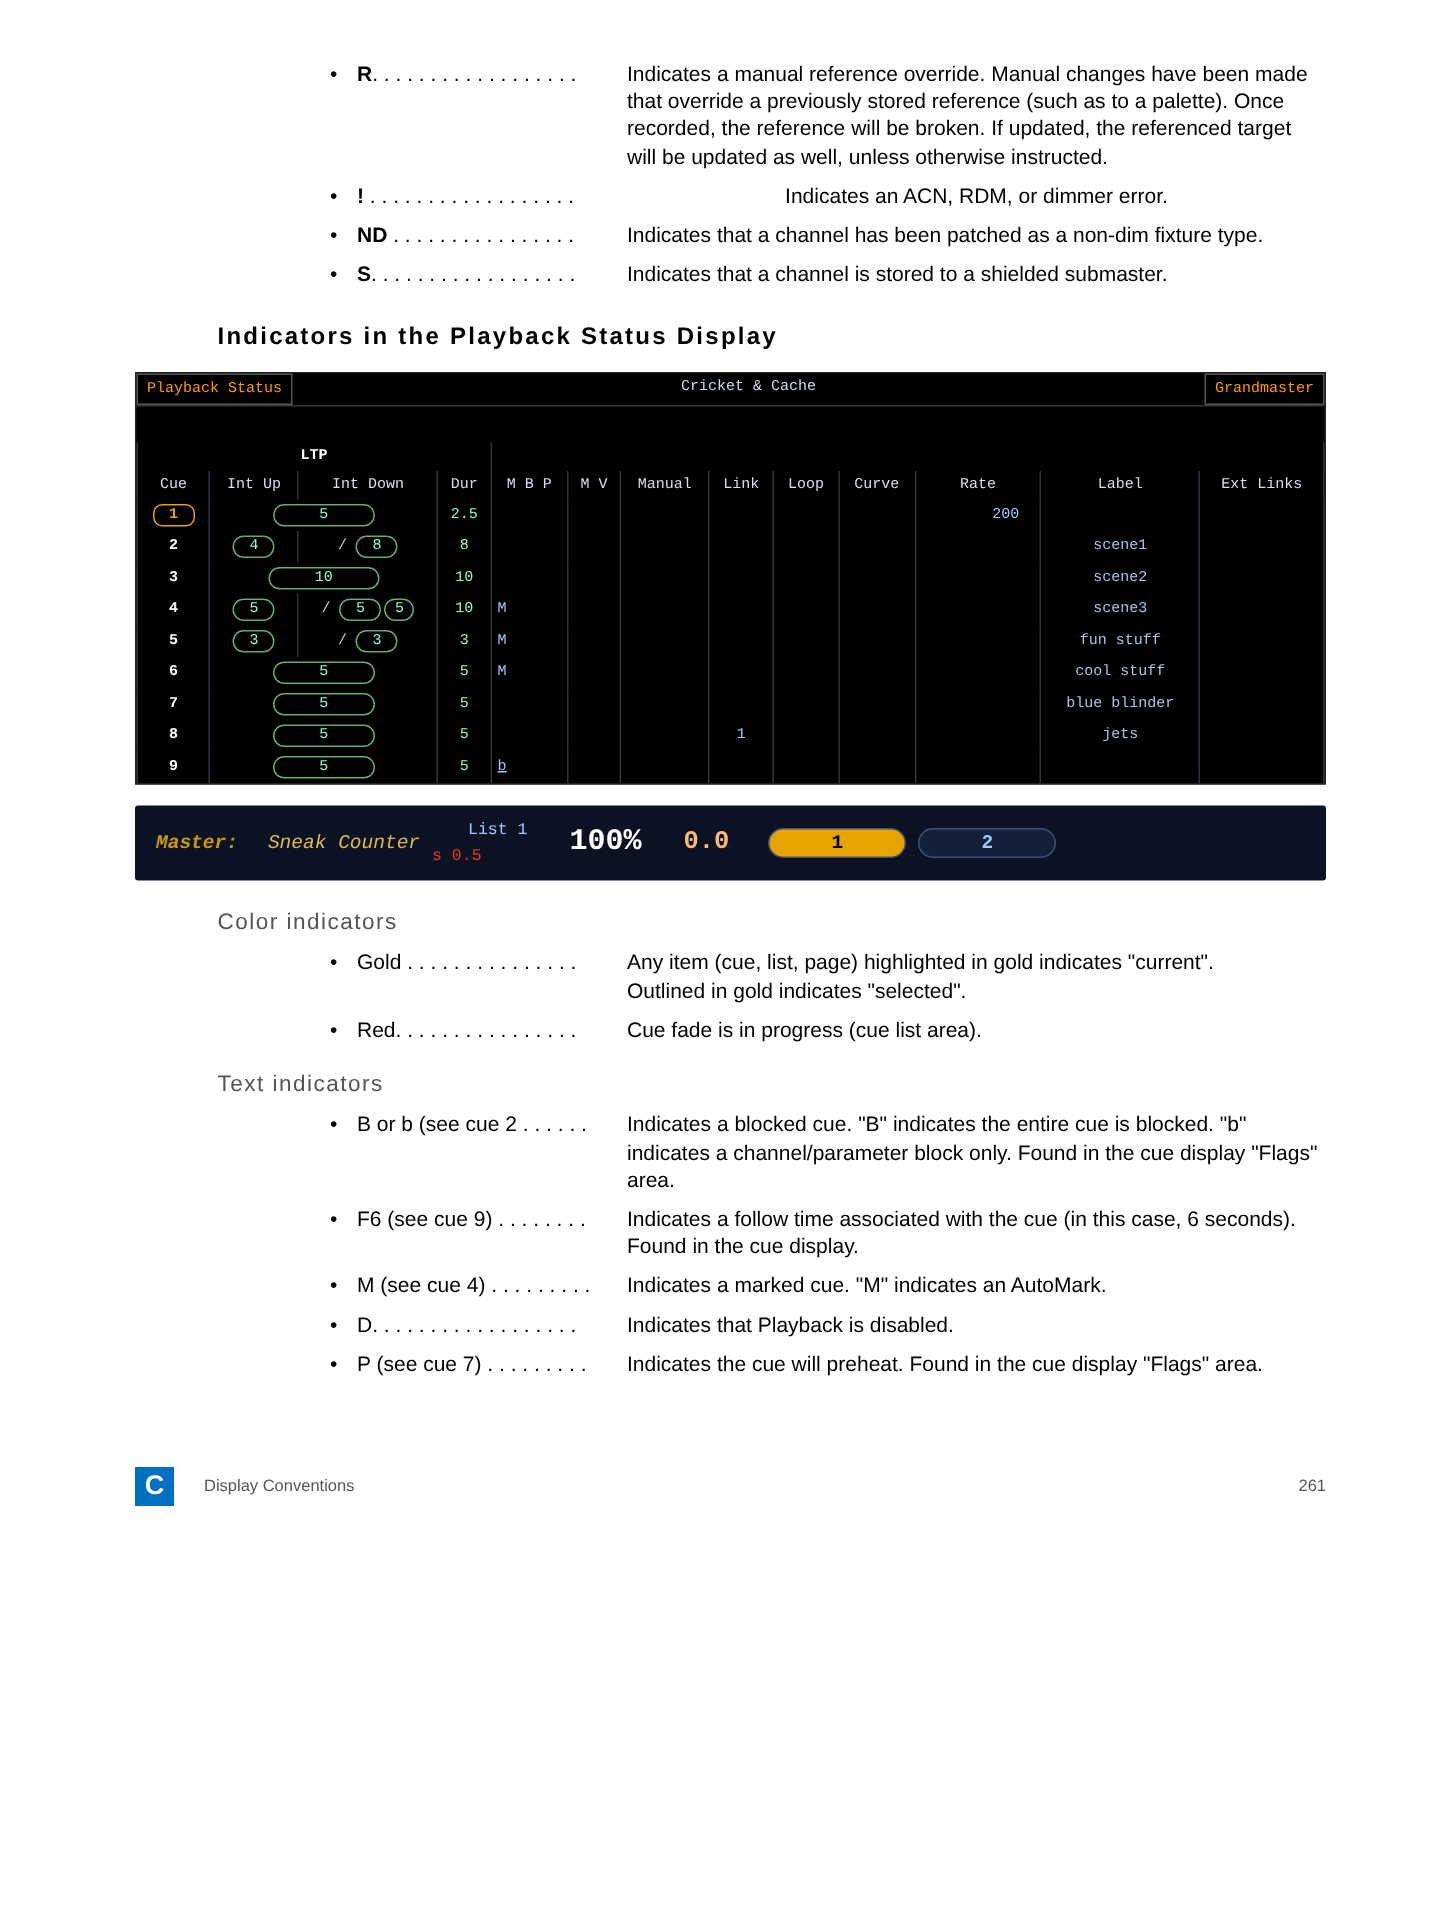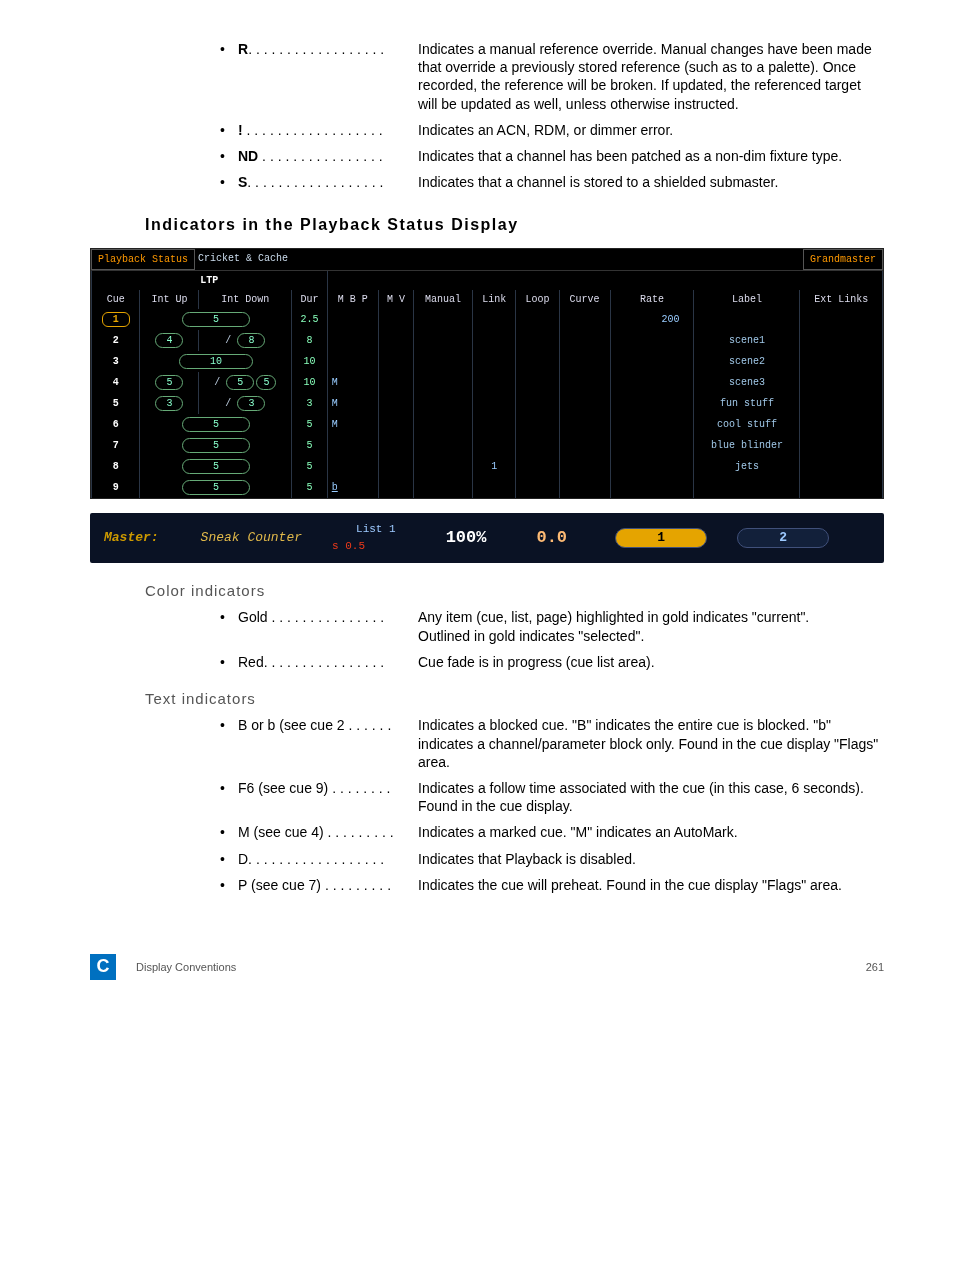--- a/index.html
+++ b/index.html
@@ -38,23 +38,23 @@
     font-family: "Lucida Console","Courier New",monospace;
     font-size: 10px;
     color: #bcd;
     border: 1px solid #222;
   }
   .shot-header {
     display: flex;
     border-bottom: 1px solid #333;
   }
   .shot-header .ps { color:#ff9900; padding:3px 6px; border:1px solid #555; }
-  .shot-header .mid { flex:1; text-align:left; padding:3px; color:#cde;font-family:Liberation Mono, monospace; }
+  .shot-header .mid { flex:1; text-align:center; padding:3px; color:#cde;font-family:Liberation Mono, monospace; }
   .shot-header .gm { color:#ff9900; padding:3px 6px; border:1px solid #555; }
-  table.cues { width:100%; border-collapse:collapse; }
+  table.cues { width:100%; border-collapse:collapse;margin-top:24px; }
   table.cues th, table.cues td {
     border-left:1px solid #2a3545;
     border-right:1px solid #2a3545;
     padding:3px 4px;
     text-align:center;
     white-space:nowrap;
   }
   table.cues th { color:#dde; font-weight:normal; background:#000; }
   .ltp-bar td { color:#fff; font-weight:bold; text-align:right; padding-right:8px; }
   .cuecell { font-weight:bold; color:#fff; text-align:left; padding-left:8px; }
@@ -68,27 +68,26 @@
   .master-bar {
     background:#0a1224;
     color:#fff;
     font-family:"Lucida Console","Courier New",monospace;
     font-size:13px;
     display:flex;
     align-items:center;
     padding:8px 14px;
     margin-top:14px;
     border-radius:2px;
-    gap:22px;
   }
   .master-bar .mlab { color:#c90; font-weight:bold; font-style:italic; margin-right:20px; }
   .master-bar .sneak { color:#e0b84a; font-style:italic; }
   .master-bar .list { color:#9ecaff; margin-left:24px; font-size:11px; }
   .master-bar .red { color:#ee3a1a; font-size:11px; }
-  .master-bar .pct { color:#fff; font-weight:bold; font-size:17px; margin:0 28px; }
+  .master-bar .pct { color:#fff; font-weight:bold; font-size:20px; margin:0 28px; }
   .master-bar .zero { color:#fdba74; font-weight:bold; font-size:17px; margin-right:18px; }
   .ovalbtn {
     display:inline-block; width:90px; text-align:center;
     border:1px solid #40507a; border-radius:14px;
     font-weight:bold; padding:1px 0; margin-left:8px;
   }
   .ovalbtn.gold { background:#e5a400; color:#000; }
   .ovalbtn.dark { background:#12203a; color:#9ecaff; }
   .footer { display:flex; align-items:center; margin-top:60px; font-size:11px; color:#555;}
   .footer .sq { width:26px; height:26px; background:#0070c0; color:#fff; font-weight:bold;
@@ -100,21 +99,21 @@
 
 <div class="def-list" id="top-defs">
     <div class="def-row">
       <div class="bullet">•</div>
       <div class="term-area"><span class="term">R</span>. . . . . . . . . . . . . . . . . .</div>
       <div class="desc" style="white-space: pre-line;">Indicates a manual reference override. Manual changes have been made that override a previously stored reference (such as to a palette). Once recorded, the reference will be broken. If updated, the referenced target will be updated as well, unless otherwise instructed.</div>
     </div>
     <div class="def-row">
       <div class="bullet">•</div>
       <div class="term-area"><span class="term">!</span> . . . . . . . . . . . . . . . . . .</div>
-      <div class="desc" style="white-space: pre-line;">Indicates an ACN, RDM, or dimmer error.</div>
+      <div class="desc" style="white-space: pre-line; text-align: center;">Indicates an ACN, RDM, or dimmer error.</div>
     </div>
     <div class="def-row">
       <div class="bullet">•</div>
       <div class="term-area"><span class="term">ND</span>  . . . . . . . . . . . . . . . .</div>
       <div class="desc" style="white-space: pre-line;">Indicates that a channel has been patched as a non-dim fixture type.</div>
     </div>
     <div class="def-row">
       <div class="bullet">•</div>
       <div class="term-area"><span class="term">S</span>. . . . . . . . . . . . . . . . . .</div>
       <div class="desc" style="white-space: pre-line;">Indicates that a channel is stored to a shielded submaster.</div>

